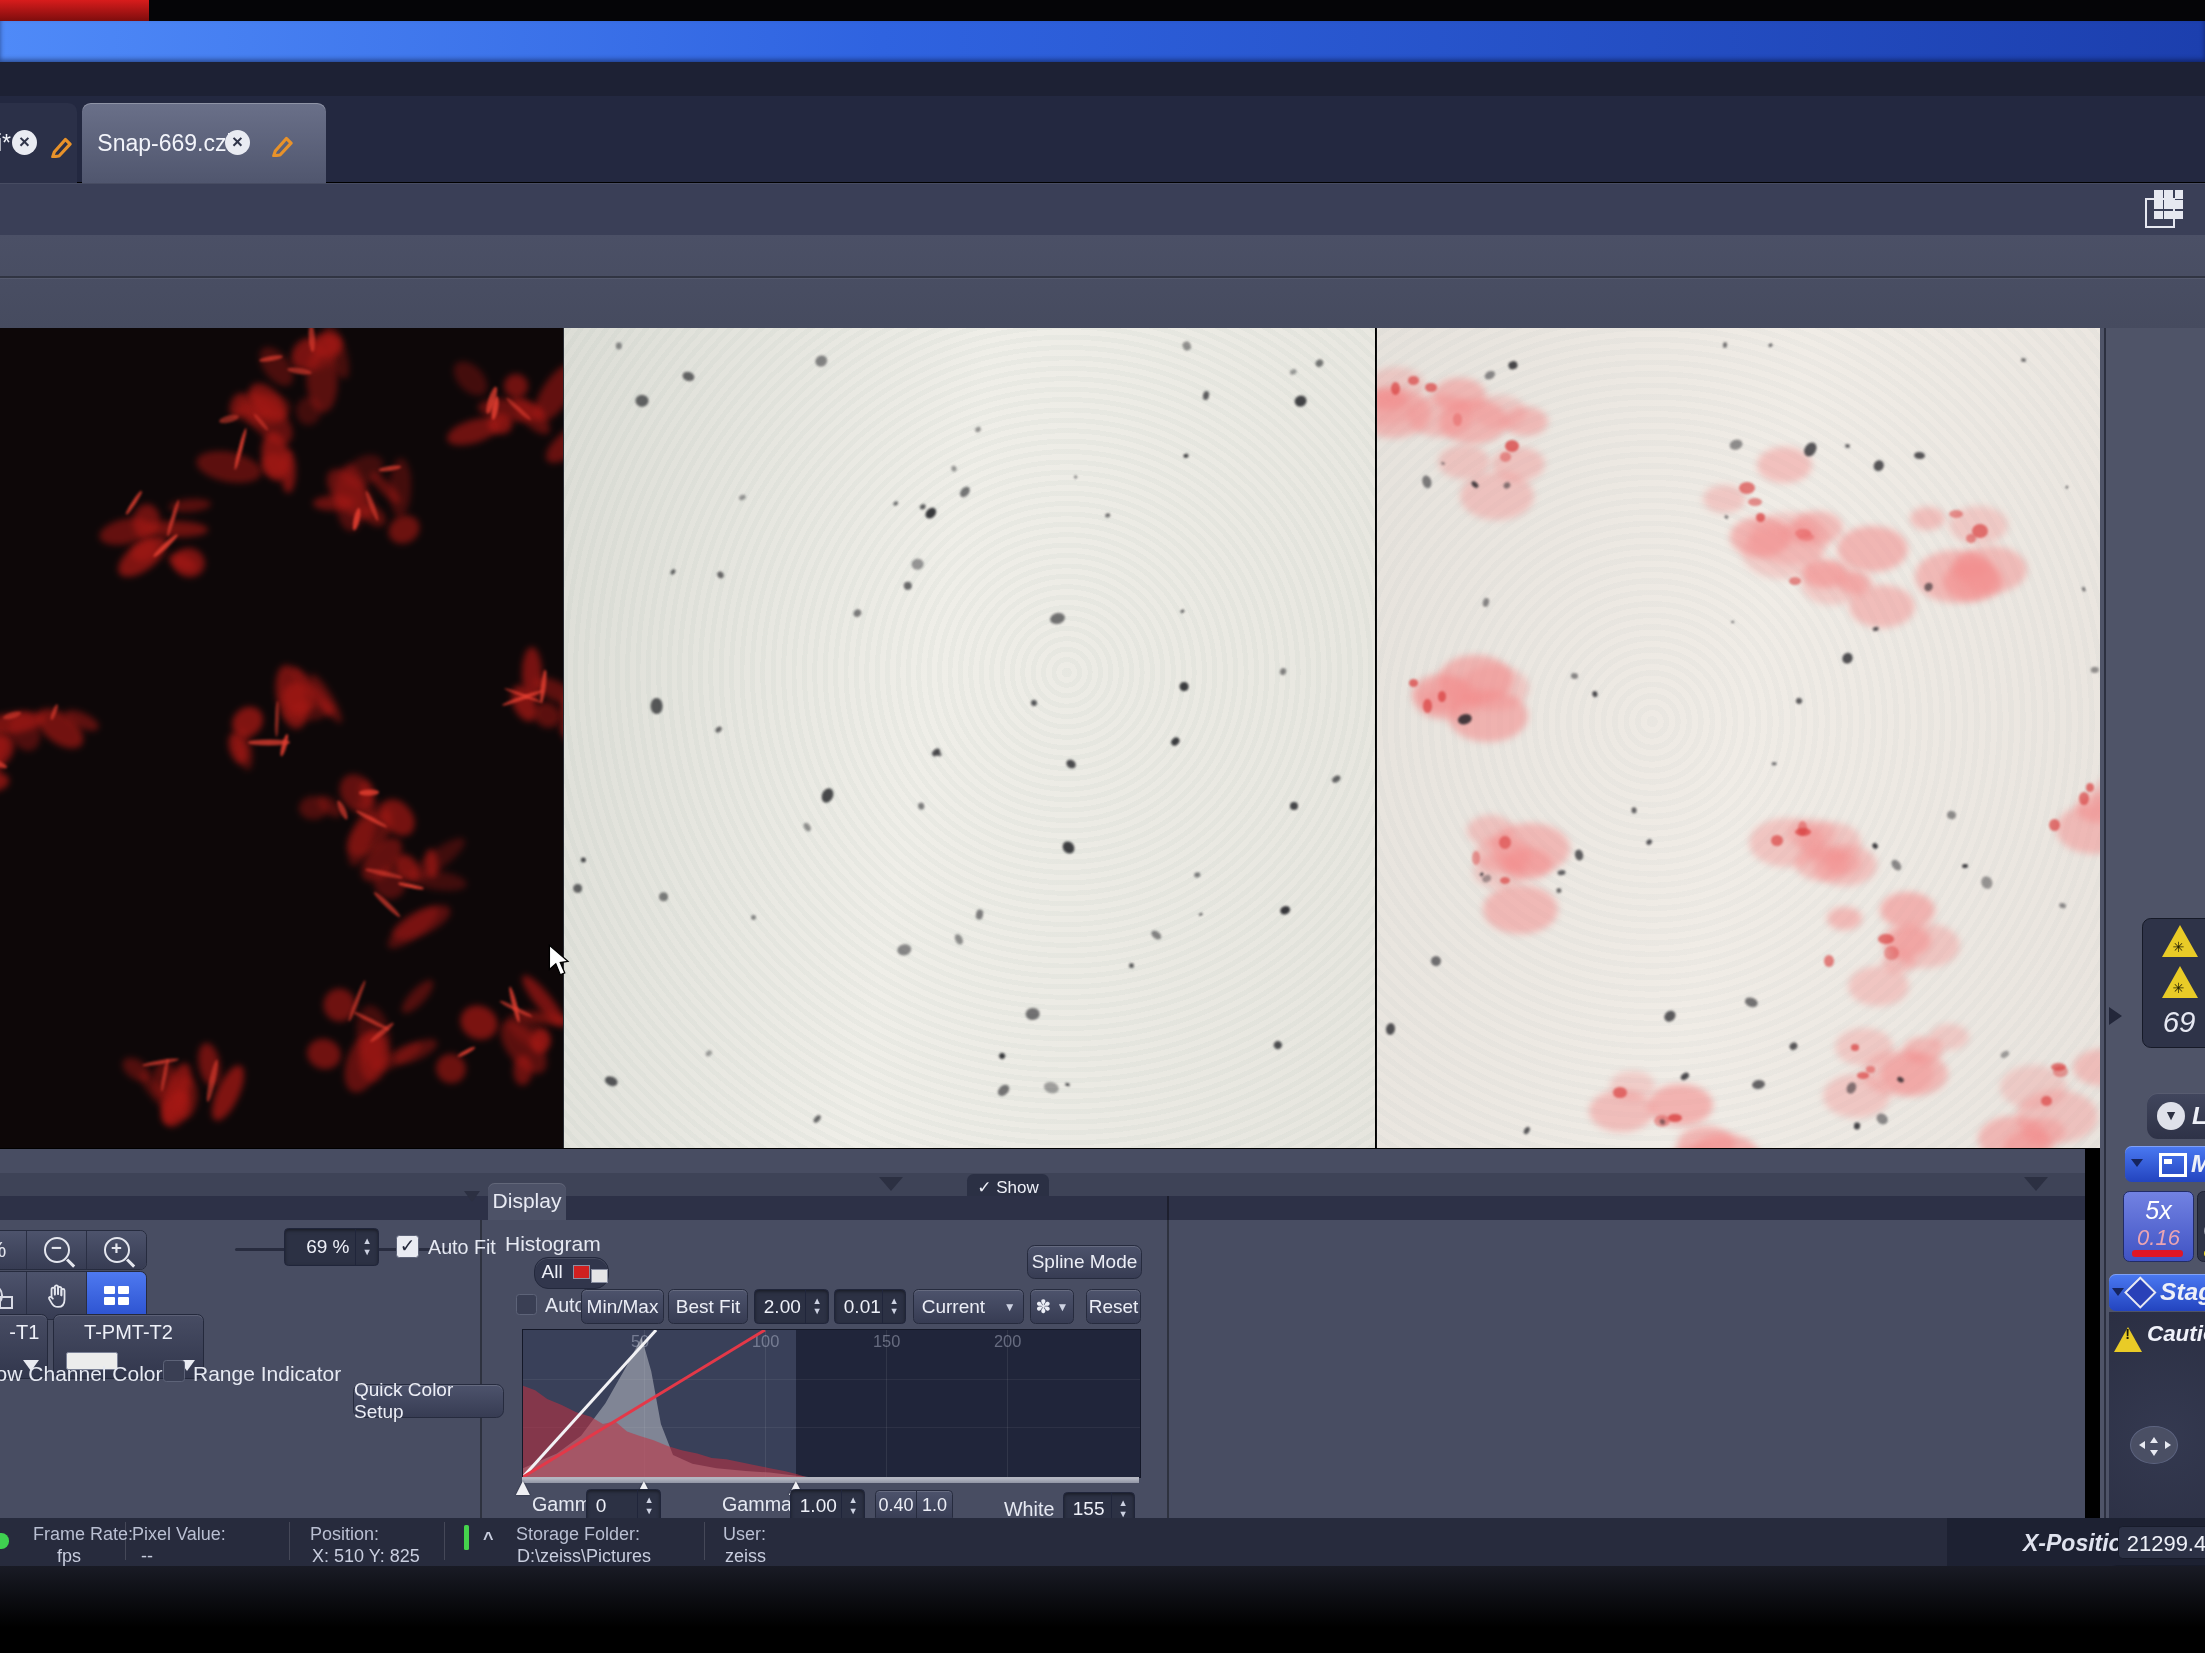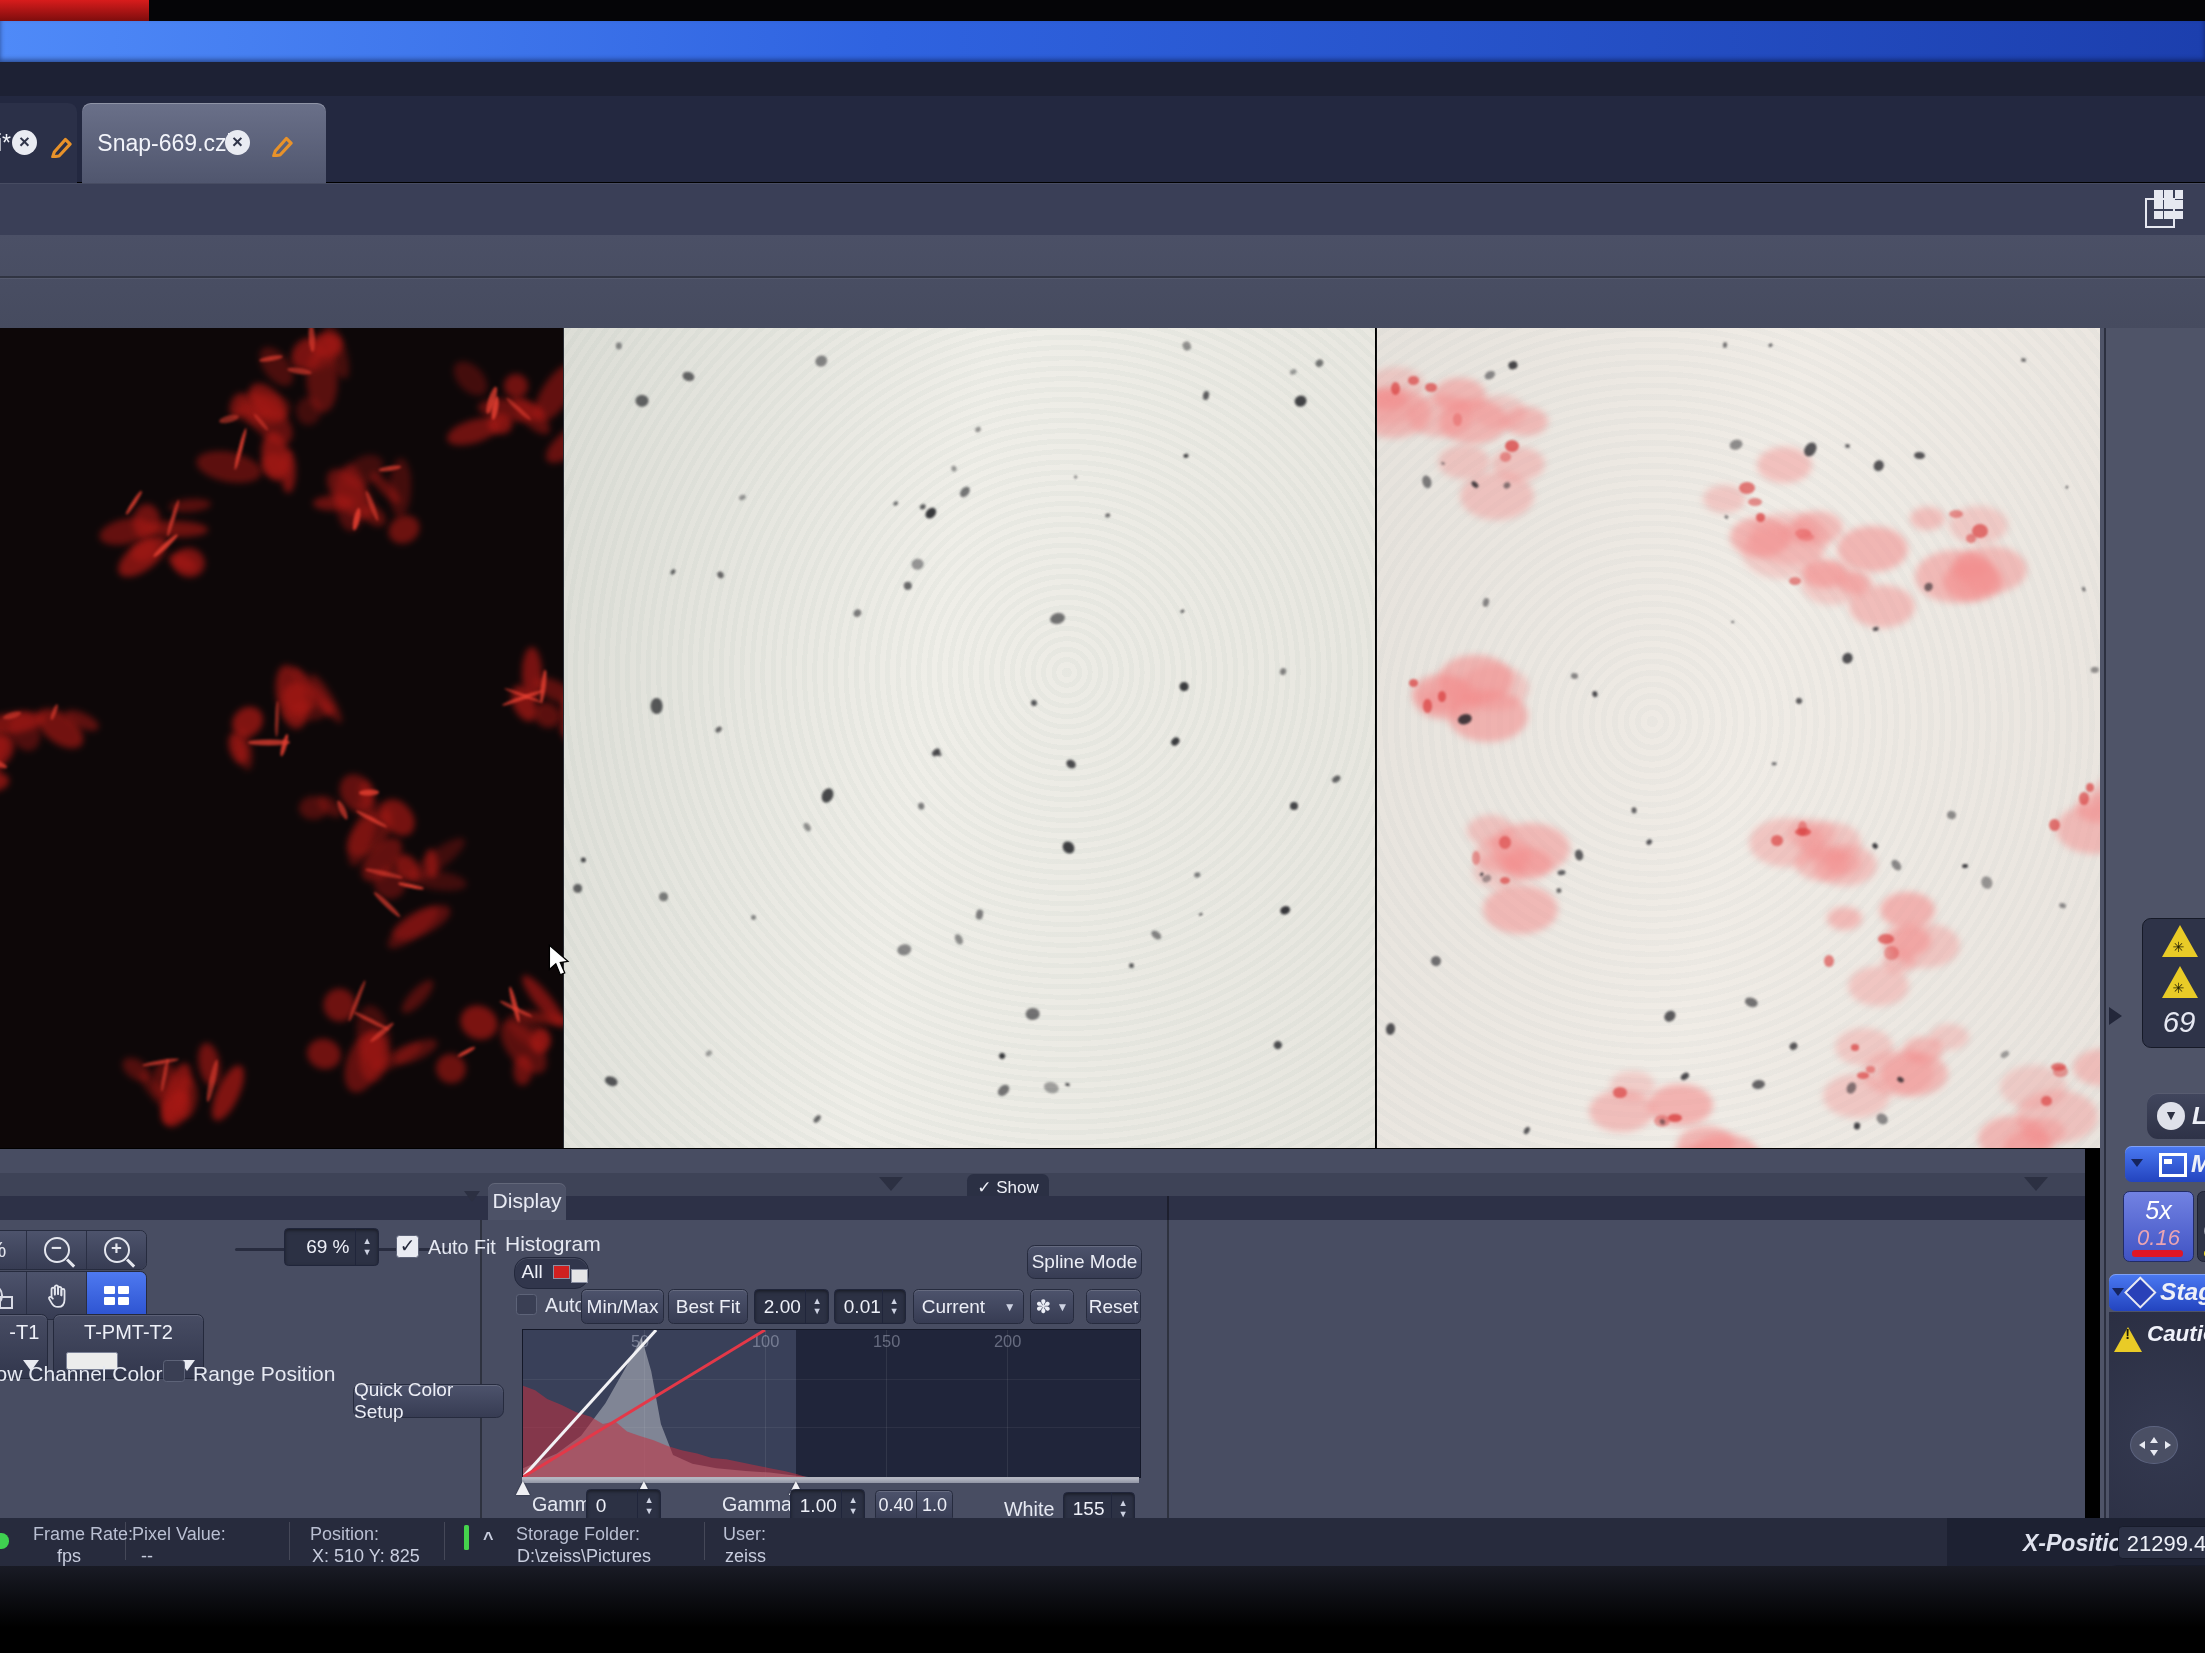--- a/index.html
+++ b/index.html
@@ -635,28 +635,28 @@
     <span class="chan-dd"></span>
   </div>
   <div class="abs chanbtn" style="left:53px;top:1314px;width:149px;height:63px;">
     <div class="cl">T-PMT-T2</div>
     <span class="swatch" style="left:12px;width:50px;background:#ececec;"></span>
     <span class="chan-dd"></span>
   </div>
 
   <span class="abs lbl" style="left:-4.4px;top:1362px;font-size:21px;">ow Channel Color</span>
   <span class="abs chk-box" style="left:163px;top:1360px;width:19.7px;height:19.7px;"></span>
-  <span class="abs lbl" style="left:193px;top:1362px;font-size:21px;">Range Position</span>
+  <span class="abs lbl" style="left:193px;top:1362px;font-size:21px;">Range Indicator</span>
   <div class="abs btn" style="left:353px;top:1384px;width:149px;height:32px;border-radius:7.7px;">
     <span>Quick Color Setup</span>
   </div>
 
   
   <span class="abs lbl" style="left:505px;top:1232px;font-size:21px;">Histogram</span>
-  <div class="abs" style="left:514px;top:1257px;width:73px;height:29.5px;background:#31364c;border:1.1px solid #23283c;border-radius:14px;box-shadow:inset 0 1.1px 0 rgba(255,255,255,.1);">
+  <div class="abs" style="left:534px;top:1257px;width:73px;height:29.5px;background:#31364c;border:1.1px solid #23283c;border-radius:14px;box-shadow:inset 0 1.1px 0 rgba(255,255,255,.1);">
     <span style="position:absolute;left:6.6px;top:3.3px;font-size:19px;color:#eef0f8;">All</span>
     <span style="position:absolute;left:38px;top:6.6px;width:15.3px;height:12px;background:#d02020;border:1.1px solid #8a8fa2;"></span>
     <span style="position:absolute;left:56px;top:11px;width:15.3px;height:12px;background:#e4e4e6;border:1.1px solid #8a8fa2;"></span>
   </div>
   <div class="abs btn" style="left:1027px;top:1245px;width:113px;height:32px;border-radius:7.7px;">
     <span>Spline Mode</span>
   </div>
 
   <span class="abs chk-box" style="left:516px;top:1294px;width:18.6px;height:18.6px;"></span>
   <span class="abs lbl" style="left:545px;top:1294px;">Auto</span>

